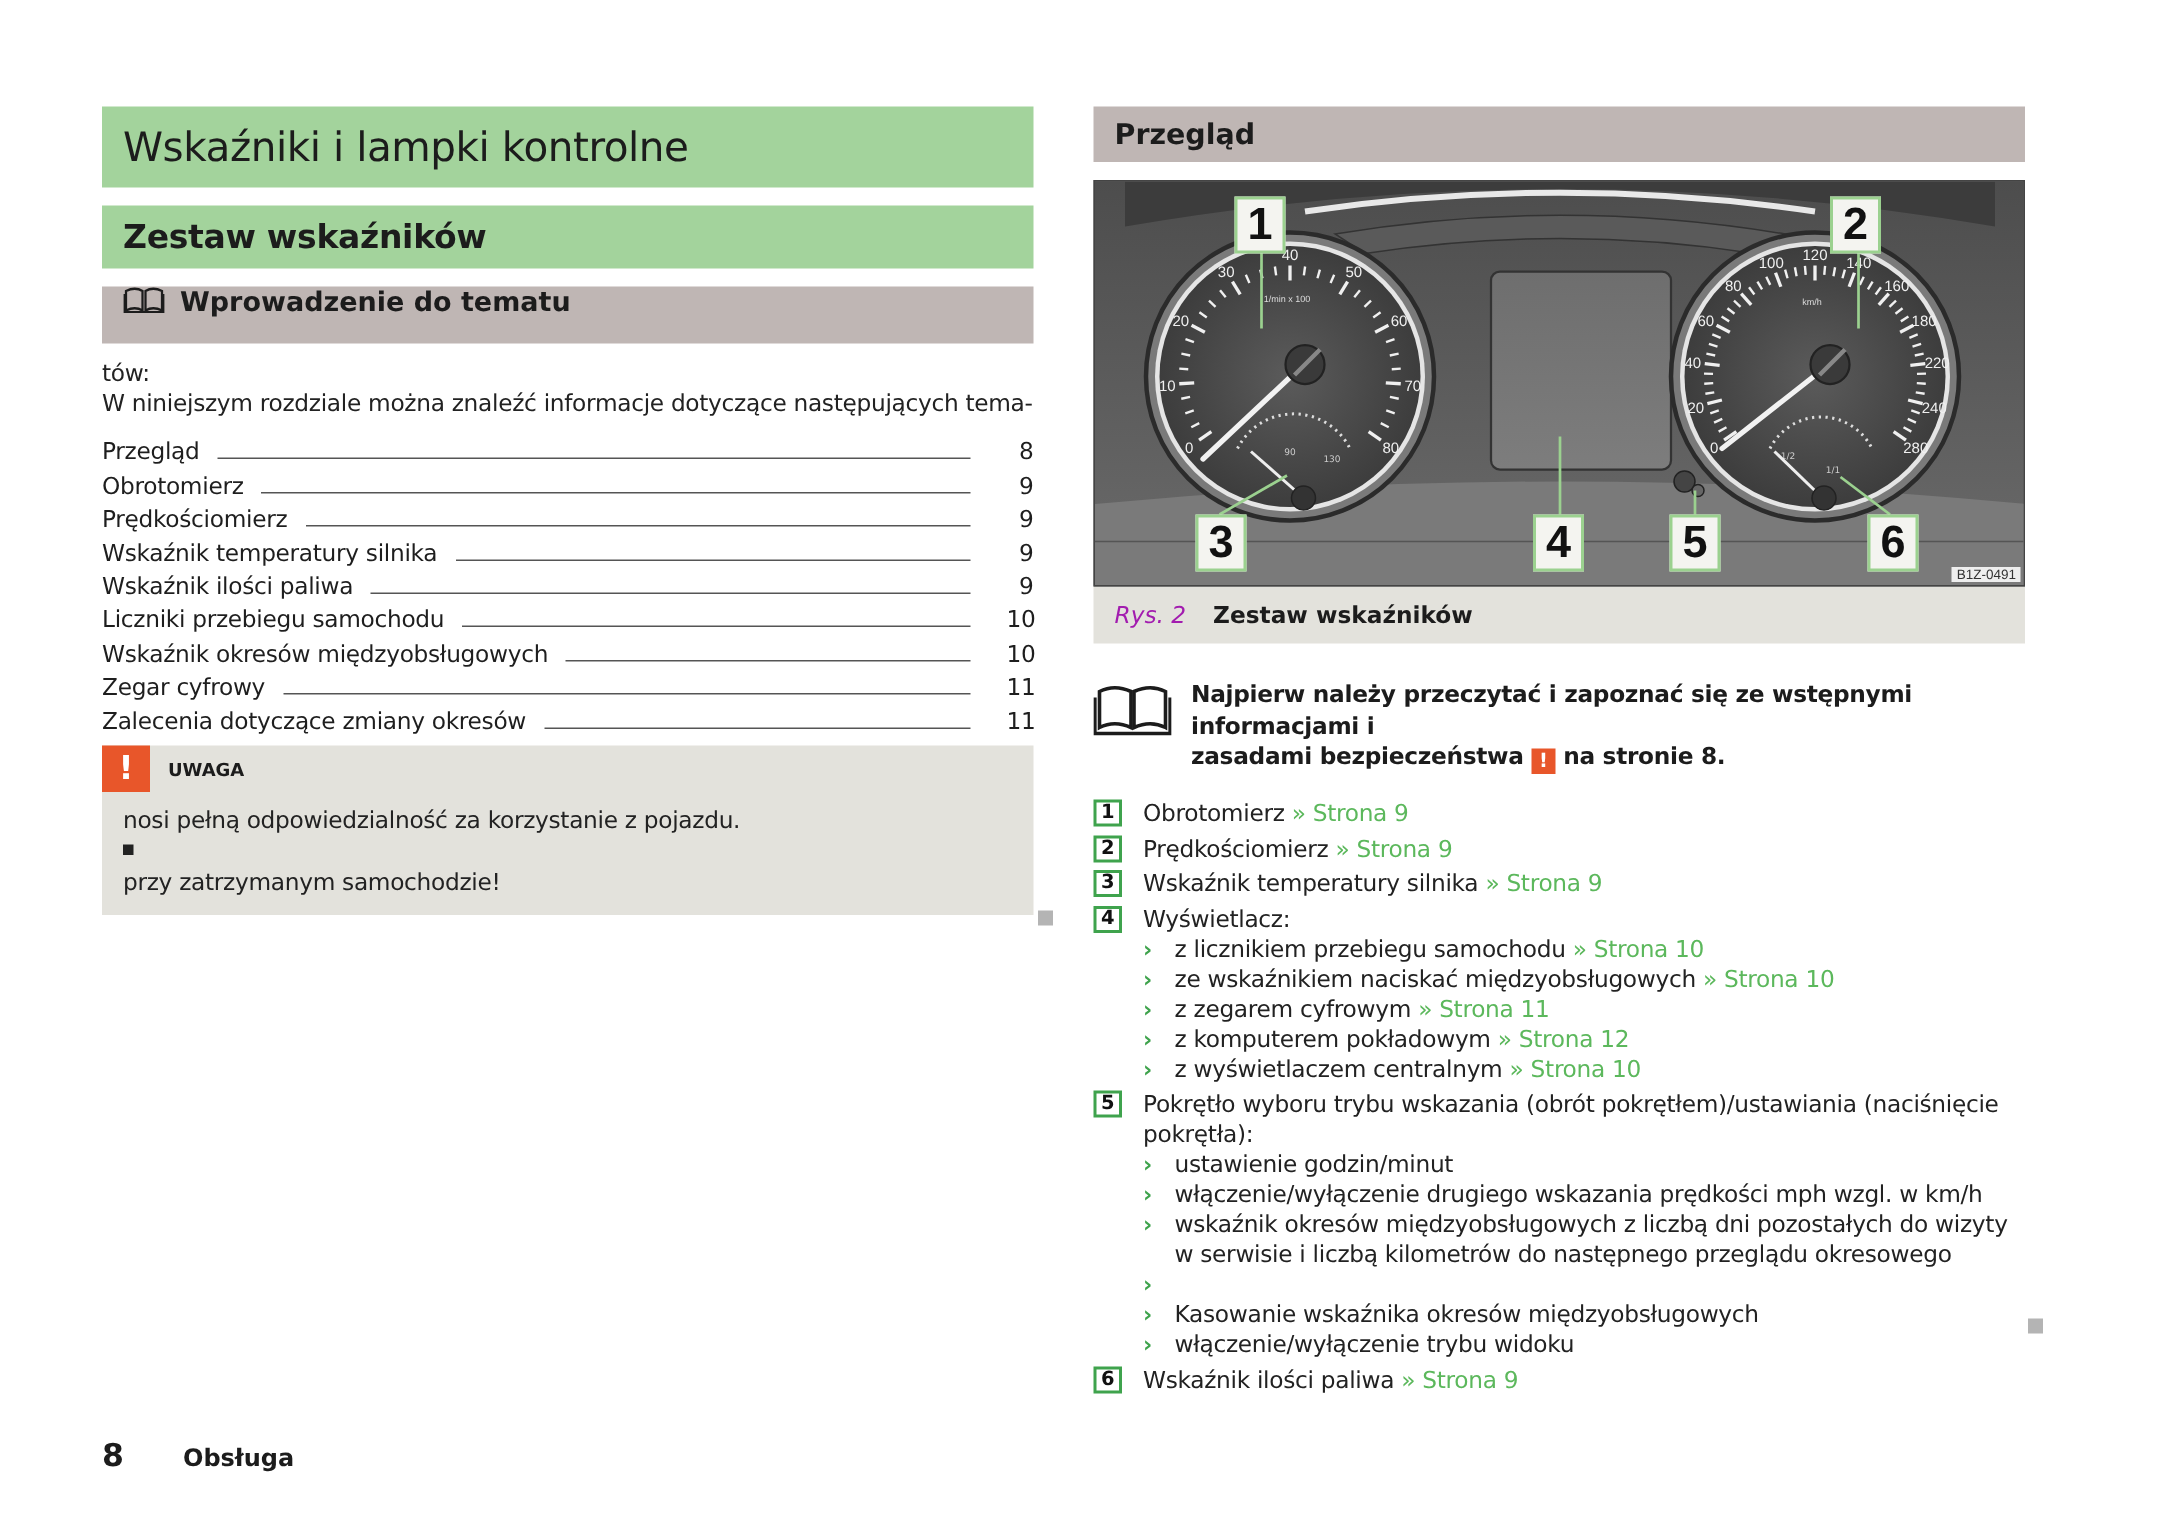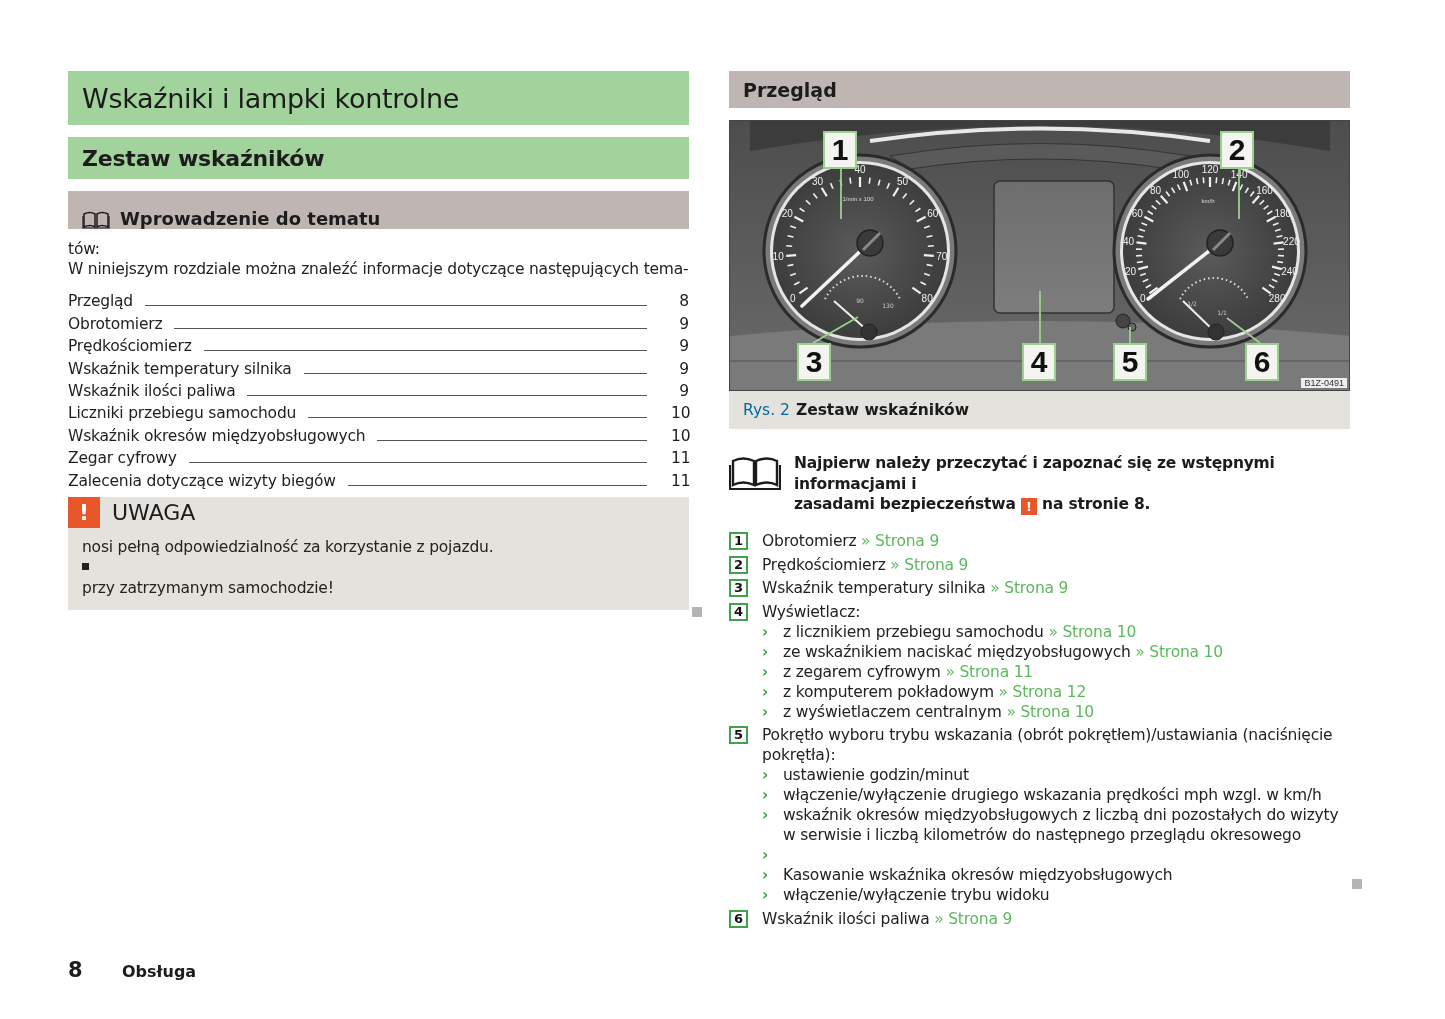--- a/index.html
+++ b/index.html
@@ -5,52 +5,52 @@
   * { box-sizing: border-box; margin: 0; padding: 0; }
   html, body { width: 1445px; height: 1019px; background: #ffffff; overflow: hidden; }
   body { position: relative; font-family: "DejaVu Sans", "Liberation Sans", sans-serif; color: #1e1e1e; }
 
   
   .col-left { position: absolute; left: 68px; top: 71px; width: 621px; }
   .h1-bar { background: #a3d39c; height: 54px; display: flex; align-items: center; padding-left: 14px; }
   .h1-bar span { font-size: 27px; font-weight: normal; color: #1c1c1c; letter-spacing: -0.3px; }
   .h2-bar { margin-top: 12px; background: #a3d39c; height: 42px; display: flex; align-items: center; padding-left: 14px; }
   .h2-bar span { font-size: 22px; font-weight: bold; color: #1c1c1c; letter-spacing: -0.2px; }
-  .h3-bar { margin-top: 12px; background: #bfb6b4; height: 38px; display: flex; align-items: flex-end; padding-left: 14px; gap: 10px; }
+  .h3-bar { margin-top: 12px; background: #bfb6b4; height: 38px; display: flex; align-items: flex-start; padding-left: 14px; gap: 10px; }
   .h3-bar .title { font-size: 18px; font-weight: bold; color: #1c1c1c; }
   .book-small { width: 28px; height: 18px; display: inline-block; }
 
   .intro { margin-top: 10px; font-size: 15.5px; line-height: 20px; color: #222; letter-spacing: -0.2px; }
 
   .toc { margin-top: 9px; }
   .toc-row { display: flex; align-items: flex-end; height: 22.4px; font-size: 15.5px; letter-spacing: -0.2px; }
   .toc-row .label { white-space: nowrap; padding-right: 12px; }
   .toc-row .leader { flex: 1; border-bottom: 1px solid #555; margin-bottom: 4px; margin-right: 24px; }
   .toc-row .pg { width: 18px; text-align: right; }
 
   .warning { margin-top: 7px; background: #e3e2dc; padding-bottom: 12px; position: relative; }
   .warn-head { display: flex; align-items: center; height: 32px; }
   .warn-badge { width: 32px; height: 31px; background: #e8562a; color: #fff; font-weight: bold; font-size: 22px; display: flex; align-items: center; justify-content: center; }
-  .warn-title { margin-left: 12px; font-size: 22px; font-weight: normal; color: #1c1c1c; }
+  .warn-title { margin-left: 12px; font-size: 12px; font-weight: bold; color: #1c1c1c; }
   .warn-body { padding: 8px 14px 0 14px; font-size: 15.5px; line-height: 20.5px; color: #222; letter-spacing: -0.2px; }
   .warn-body .bullet { display: inline-block; width: 7px; height: 7px; background: #222; margin-right: 6px; vertical-align: 2px; }
   .end-mark { position: absolute; width: 10px; height: 10px; background: #b4b4b4; }
 
   
   .col-right { position: absolute; left: 729px; top: 71px; width: 621px; }
   .h3r { background: #bfb6b4; height: 37px; display: flex; align-items: center; padding-left: 14px; }
   .h3r span { font-size: 19px; font-weight: bold; color: #1c1c1c; }
 
   .figure { margin-top: 12px; width: 621px; height: 271px; border: 1px solid #444; position: relative; overflow: hidden; background: #5a5a5a; }
   .figure svg { position: absolute; left: 0; top: 0; }
   .callout { position: absolute; width: 34px; height: 38px; background: #f4f4f0; border: 2px solid #9bd18f; display: flex; align-items: center; justify-content: center; font-size: 30px; font-weight: bold; color: #111; font-family: "Liberation Sans", sans-serif; }
   .fig-code { position: absolute; right: 2px; bottom: 2px; background: #eee; font-size: 9px; padding: 0 3px; color: #333; font-family: "Liberation Sans", sans-serif; }
 
   .caption { background: #e3e2dc; height: 38px; display: flex; align-items: center; padding-left: 14px; font-size: 15.5px; }
-  .caption .num { color: #0369a1; margin-right: 6px; }
+  .caption .num { color: #a21caf; margin-right: 18px; font-style: italic; }
   .caption .txt { font-weight: bold; color: #1c1c1c; }
 
   .note { margin-top: 24px; display: flex; }
   .book-big { width: 52px; height: 36px; flex: 0 0 52px; margin-right: 13px; margin-top: 2px; }
   .note-text { font-size: 15.5px; font-weight: bold; line-height: 20.5px; color: #1c1c1c; letter-spacing: -0.2px; }
   .inline-warn { display: inline-block; width: 16px; height: 17px; background: #e8562a; color: #fff; text-align: center; font-size: 13px; line-height: 17px; vertical-align: -2px; }
 
   .legend { margin-top: 16px; font-size: 15.5px; letter-spacing: -0.2px; color: #222; }
   .leg-item { display: flex; align-items: flex-start; line-height: 20px; margin-bottom: 3.6px; }
   .num-box { flex: 0 0 19px; height: 18px; border: 2px solid #3fa34d; font-size: 13px; font-weight: bold; display: flex; align-items: center; justify-content: center; margin-right: 14px; margin-top: 1px; color: #111; }
@@ -122,21 +122,21 @@
         <span class="label">Wskaźnik okresów międzyobsługowych</span>
         <span class="leader"></span>
         <span class="pg">10</span>
       </div>
     <div class="toc-row">
         <span class="label">Zegar cyfrowy</span>
         <span class="leader"></span>
         <span class="pg">11</span>
       </div>
     <div class="toc-row">
-        <span class="label">Zalecenia dotyczące wizyty biegów</span>
+        <span class="label">Zalecenia dotyczące zmiany okresów</span>
         <span class="leader"></span>
         <span class="pg">11</span>
       </div>
   </div>
 
   <div class="warning">
     <div class="warn-head">
       <div class="warn-badge">!</div>
       <div class="warn-title">UWAGA</div>
     </div>

